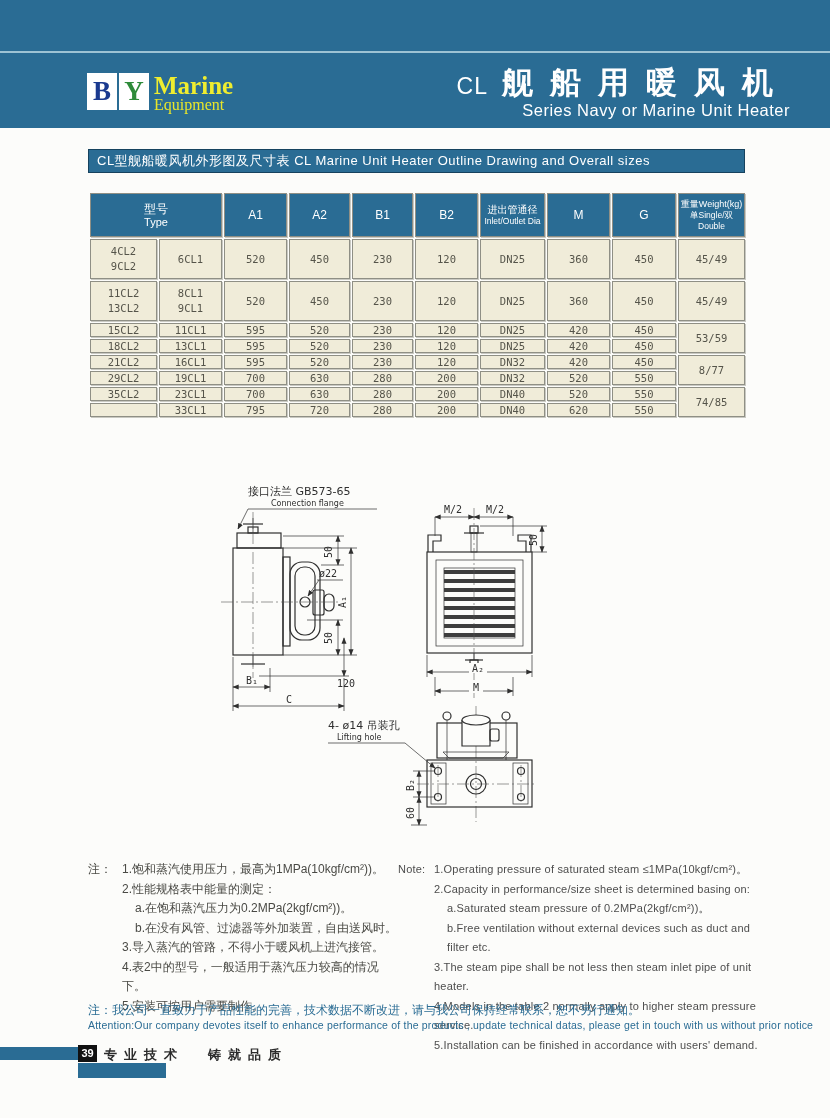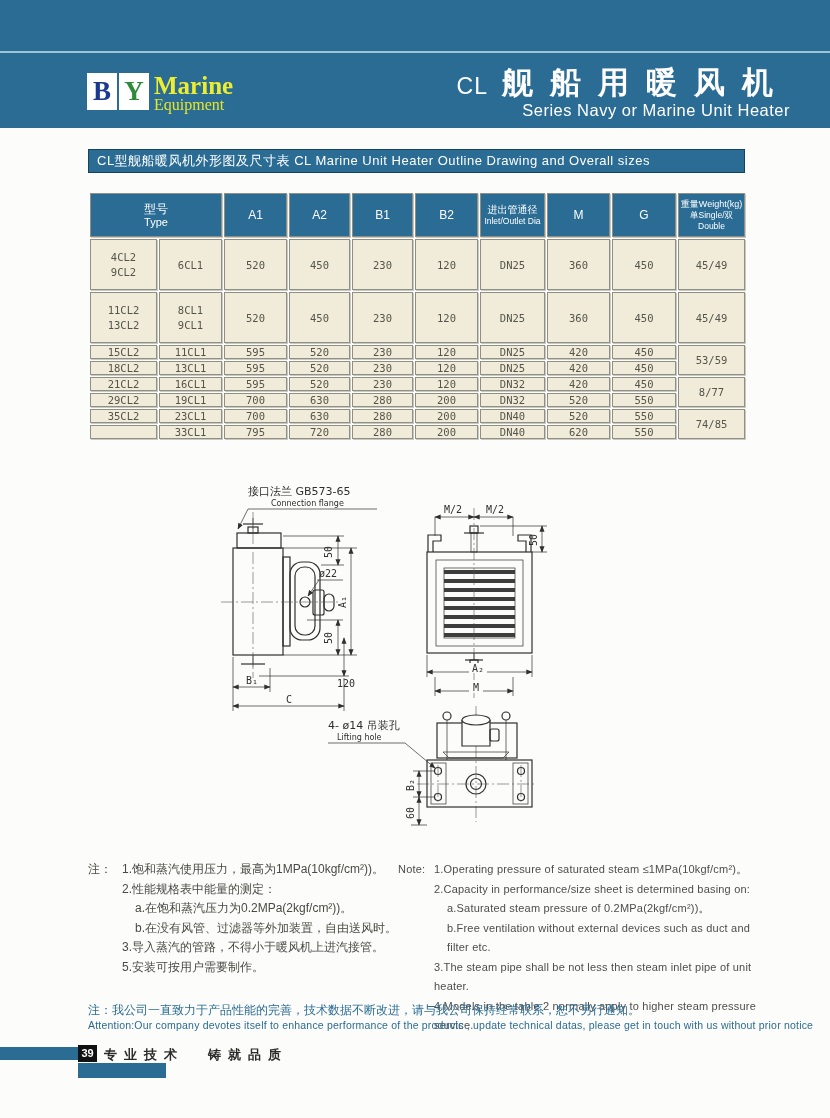--- a/index.html
+++ b/index.html
@@ -30,21 +30,21 @@
                  white-space:nowrap; letter-spacing:0.5px; }
 
   
   .size-table { position:absolute; left:88px; top:191px; border-collapse:separate; border-spacing:2px;
                 background:#fcfcfa; table-layout:fixed; }
   .size-table th, .size-table td { border:1px solid #8f8f85; text-align:center; vertical-align:middle;
                 box-shadow:1px 1px 0 #c9c9c2; }
   .size-table th { background:#2a6c94; color:#ffffff; font-weight:normal; }
   .size-table td { background:#f0ecd9; color:#55544a; font-family:"DejaVu Sans Mono", monospace; font-size:10.5px; }
   .hrow { height:44px; }
-  .r-big { height:51px; }
+  .r-big { height:40px; }
   .r-sm  { height:14px; }
   .hl1 { display:block; font-size:12px; line-height:14px; }
   .hl2 { display:block; font-size:11px; line-height:13px; }
   .hsm1 { display:block; font-size:10px; line-height:12px; }
   .hsm2 { display:block; font-size:8.5px; line-height:11px; }
   .pre { white-space:pre-line; line-height:15px; }
 
   
   .drawings { position:absolute; left:85px; top:480px; }
   .o  { fill:none; stroke:#2f2f2f; stroke-width:1.2; }
@@ -392,35 +392,37 @@
 
   <div class="notes-zh">
     <div class="note-grid">
       <div class="note-label">注：</div>
       <div class="note-lines">
         <div>1.饱和蒸汽使用压力，最高为1MPa(10kgf/cm²))。</div>
         <div>2.性能规格表中能量的测定：</div>
         <div class="nl-ind">a.在饱和蒸汽压力为0.2MPa(2kgf/cm²))。</div>
         <div class="nl-ind">b.在没有风管、过滤器等外加装置，自由送风时。</div>
         <div>3.导入蒸汽的管路，不得小于暖风机上进汽接管。</div>
+        <div>4.表2中的型号，一般适用于蒸汽压力较高的情况下。</div>
         <div>5.安装可按用户需要制作。</div>
       </div>
     </div>
   </div>
 
   <div class="notes-en">
     <div class="note-grid">
       <div class="note-label">Note:</div>
       <div class="note-lines">
         <div>1.Operating pressure of saturated steam ≤1MPa(10kgf/cm²)。</div>
         <div>2.Capacity in performance/size sheet is determined basing on:</div>
         <div class="nl-ind">a.Saturated steam pressure of 0.2MPa(2kgf/cm²))。</div>
         <div class="nl-ind">b.Free ventilation without external devices such as duct and filter etc.</div>
         <div>3.The steam pipe shall be not less then steam inlet pipe of unit heater.</div>
         <div>4.Models in the table 2 normally apply to higher steam pressure service.</div>
+        <div>5.Installation can be finished in accordance with users'  demand.</div>
       </div>
     </div>
   </div>
 
   <div class="attention">
     <div class="att-zh">注：我公司一直致力于产品性能的完善，技术数据不断改进，请与我公司保持经常联系，恕不另行通知。</div>
     <div class="att-en">Attention:Our company devotes itself to enhance performance of the products , update technical datas, please get in touch with us without prior notice</div>
   </div>
 
   <div class="footer-bar1"></div>

